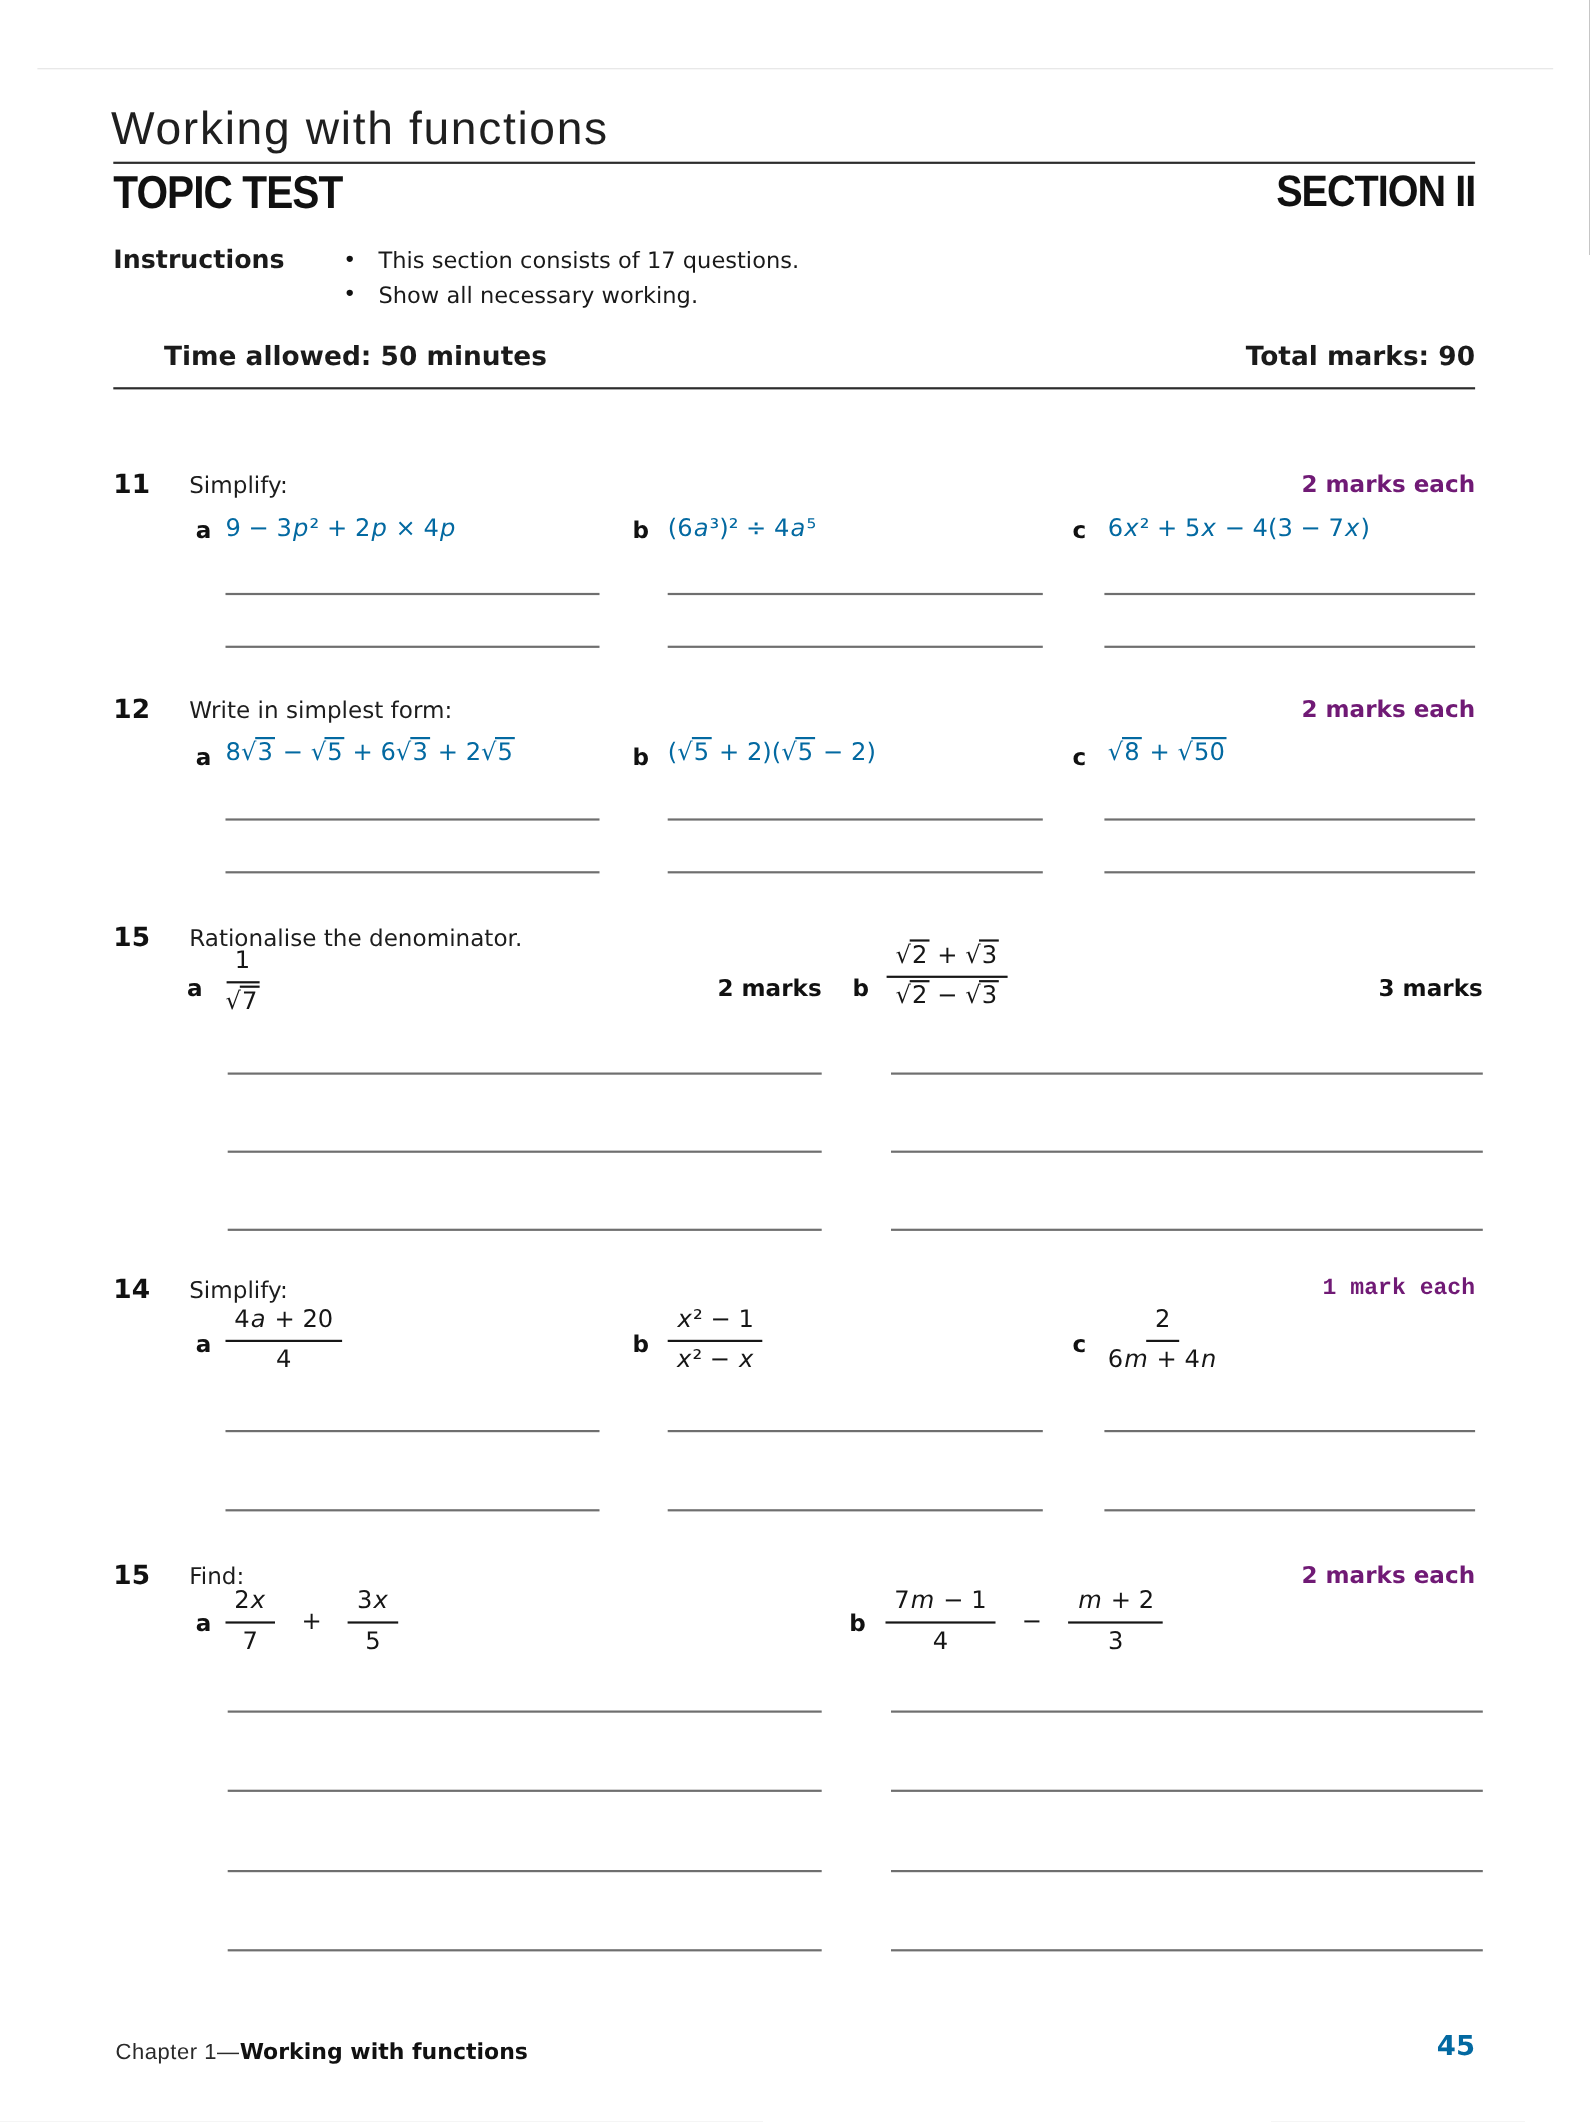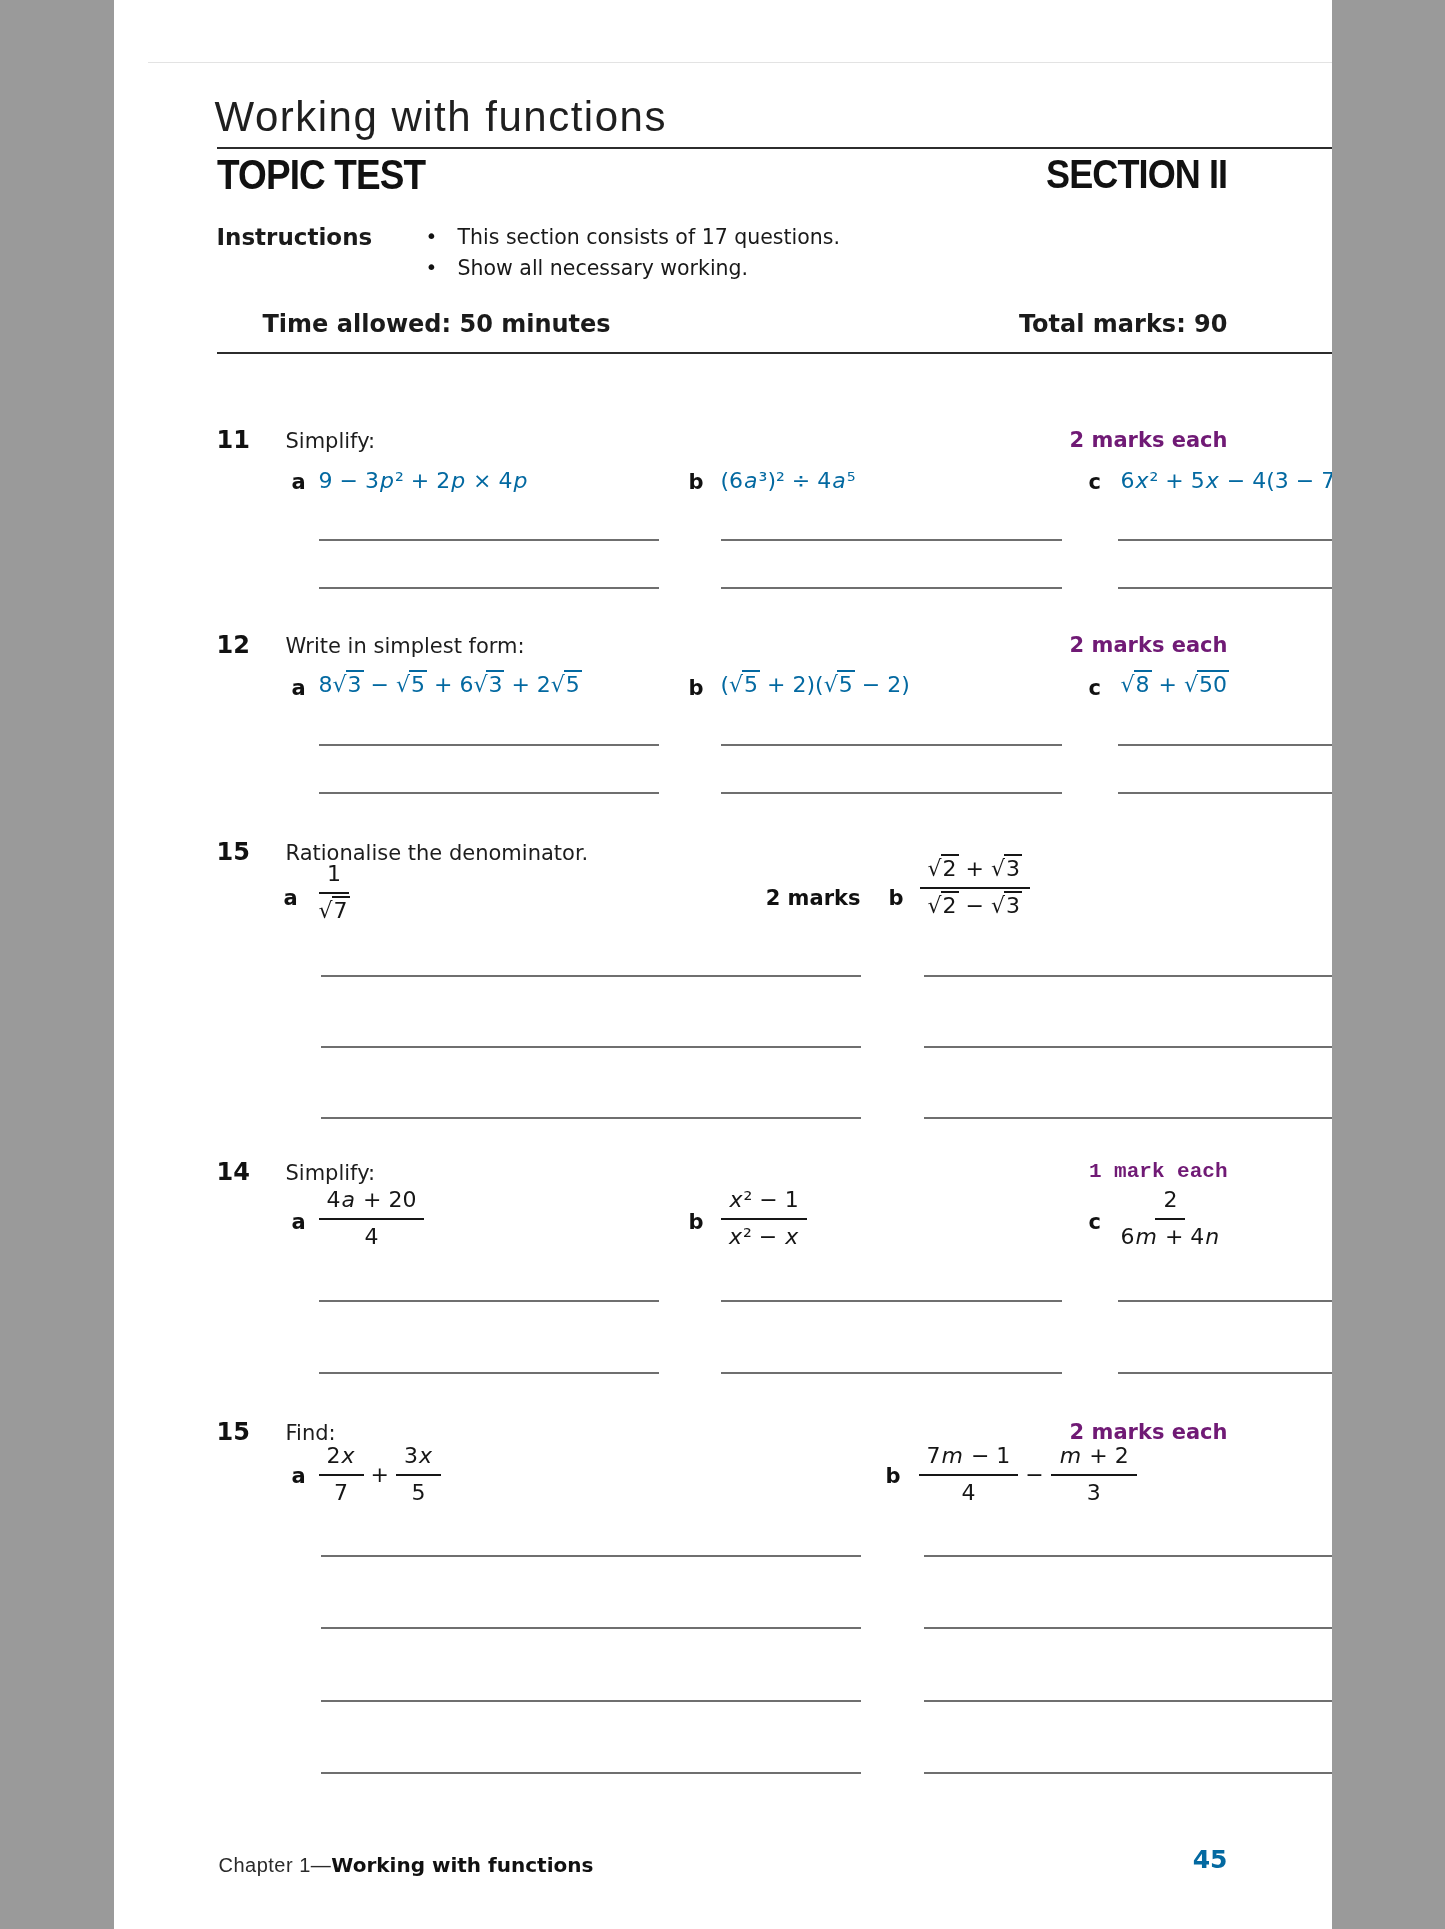--- a/index.html
+++ b/index.html
@@ -1,17 +1,17 @@
 <!DOCTYPE html>
 <html><head>
 <meta charset="utf-8">
 <style>
   html,body{margin:0;padding:0;background:#9a9a9a;}
   .page{
-    position:relative;width:1218px;height:1929px;background:#ffffff;
+    position:relative;width:1445px;height:1929px;background:#ffffff;
     margin:0 auto;overflow:hidden;color:#1b1b1b;
     font-family:"DejaVu Sans",sans-serif;
   }
   .scan-edge{position:absolute;border-top:1px solid #e3e3e3;}
   
   .chapter-title{
     position:absolute;left:101px;top:95px;font-size:42px;line-height:1.05;
     font-family:"Liberation Sans",sans-serif;font-weight:400;letter-spacing:1.5px;color:#1f1f1f;
   }
   .rule{position:absolute;left:103px;width:1238px;border-top:2px solid #2c2c2c;}
@@ -35,21 +35,21 @@
   .qprompt{position:absolute;left:172px;font-size:21px;color:#1d1d1d;}
   .qmarks{position:absolute;right:104px;font-size:21px;font-weight:700;text-align:right;color:#701a75;}
   .plabel{position:absolute;font-size:21px;font-weight:700;color:#111;}
   .expr{position:absolute;font-size:22px;color:#0369a1;white-space:nowrap;}
   [data-math] em{font-style:italic;padding:0 1px;}
   .rad{border-top:2px solid currentColor;padding:0 2px;margin-left:-1px;}
   .fracwrap{position:absolute;font-size:22px;color:#161616;white-space:nowrap;}
   .frac{display:inline-flex;flex-direction:column;align-items:center;vertical-align:middle;}
   .frac .num{border-bottom:2px solid #161616;padding:0 8px 3px;line-height:1.3;text-align:center;}
   .frac .den{padding-top:3px;line-height:1.3;text-align:center;}
-  .mathrow{display:inline-flex;align-items:center;gap:7px;justify-content:center;}
+  .mathrow{display:inline-flex;align-items:center;gap:24px;justify-content:center;}
   .op{font-size:22px;}
   .marks-inline{position:absolute;font-size:21px;font-weight:700;text-align:right;color:#111;}
   
   .ln{position:absolute;height:0;border-top:2px solid #6f6f6f;}
   .ca{left:205px;width:340px;}
   .cb{left:607px;width:341px;}
   .cc{left:1004px;width:337px;}
   .wa{left:207px;width:540px;}
   .wb{left:810px;width:538px;}
   

